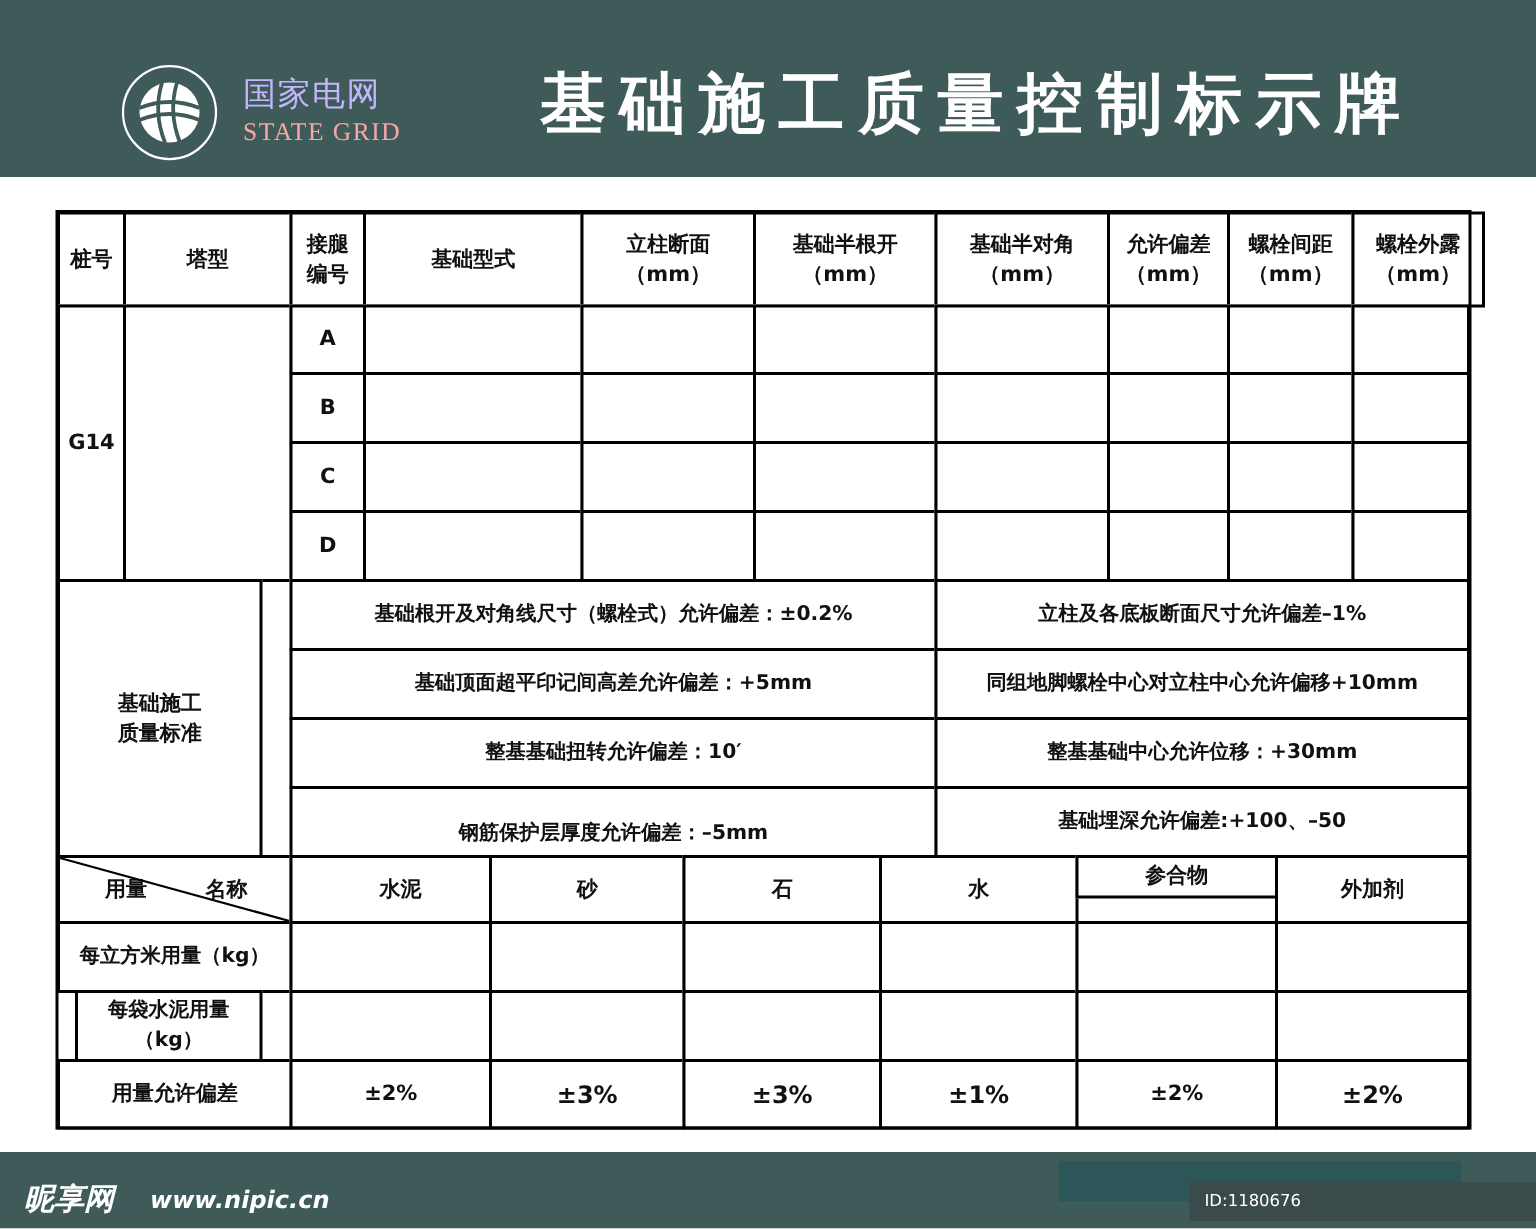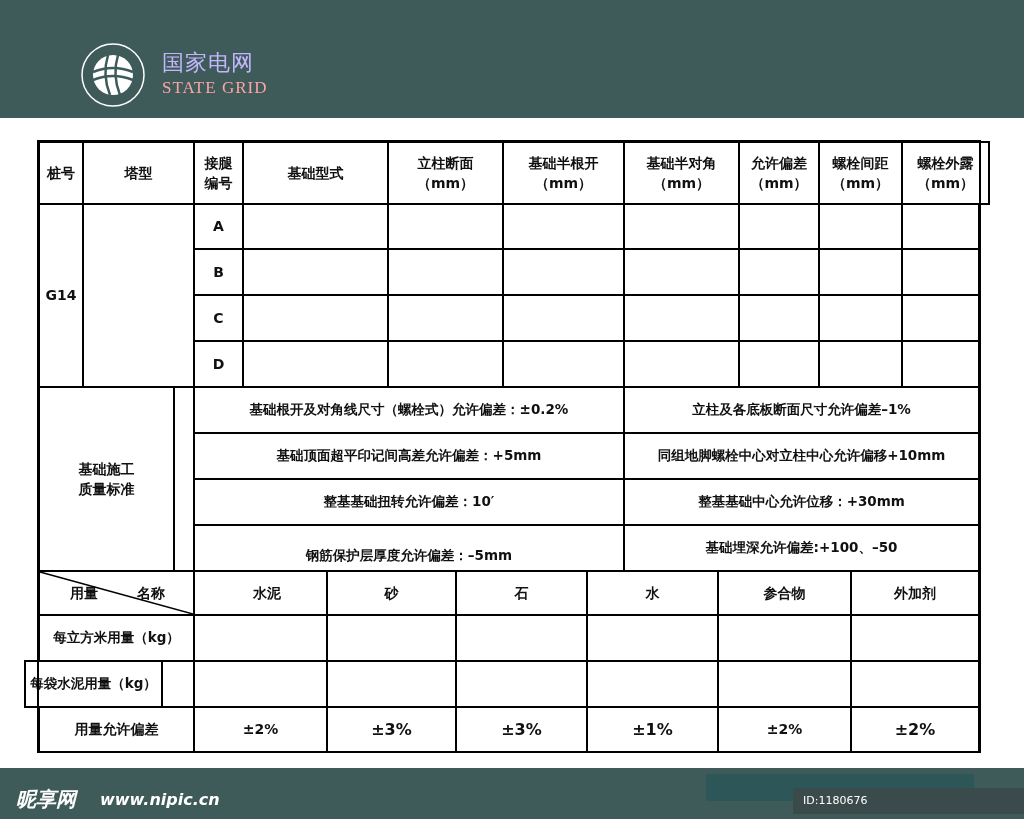--- a/index.html
+++ b/index.html
@@ -31,20 +31,21 @@
   <svg class="logo" viewBox="0 0 66 66">
     <circle cx="33" cy="33" r="31" fill="none" stroke="#fff" stroke-width="1.5"></circle>
     <circle cx="33" cy="33" r="20" fill="#fff"></circle>
     <path d="M13 30 Q33 22 53 30" stroke="#3e5b5a" stroke-width="2.5" fill="none"></path>
     <path d="M13 38 Q33 30 53 38" stroke="#3e5b5a" stroke-width="2.5" fill="none"></path>
     <path d="M28 13 Q22 33 30 53" stroke="#3e5b5a" stroke-width="2.5" fill="none"></path>
     <path d="M38 13 Q32 33 40 53" stroke="#3e5b5a" stroke-width="2.5" fill="none"></path>
   </svg>
   <div class="logo-cn">国家电网</div>
   <div class="logo-en">STATE GRID</div>
+  <div class="title">基础施工质量控制标示牌</div>
 </div>
 
 <div class="c" style="left:38px;top:141px;width:46px;height:64px;">桩号</div>
 <div class="c" style="left:82px;top:141px;width:113px;height:64px;">塔型</div>
 <div class="c" style="left:193px;top:141px;width:51px;height:64px;white-space:pre-line;">接腿
 编号</div>
 <div class="c" style="left:242px;top:141px;width:147px;height:64px;">基础型式</div>
 <div class="c" style="left:387px;top:141px;width:117px;height:64px;white-space:pre-line;">立柱断面
 （mm）</div>
 <div class="c" style="left:502px;top:141px;width:123px;height:64px;white-space:pre-line;">基础半根开
@@ -117,35 +118,35 @@
   <span>用量</span>
   <span>名称</span>
 </div>
 <svg class="diag" viewBox="0 0 155 44" preserveAspectRatio="none">
   <line x1="2" y1="2" x2="155" y2="44" stroke="#000" stroke-width="1.5"></line>
 </svg>
 <div class="c" style="left:193px;top:570px;width:135px;height:46px;padding-left:13px;">水泥</div>
 <div class="c" style="left:326px;top:570px;width:131px;height:46px;">砂</div>
 <div class="c" style="left:455px;top:570px;width:133px;height:46px;">石</div>
 <div class="c" style="left:586px;top:570px;width:133px;height:46px;">水</div>
-<div class="c" style="left:717px;top:570px;width:135px;height:46px;">参合物</div>
+<div class="c" style="left:717px;top:570px;width:135px;height:29px;">参合物</div>
 <div class="c" style="left:850px;top:570px;width:130px;height:46px;">外加剂</div>
 
 <div>
   <div class="c sm" style="left:38px;top:614px;width:157px;height:48px;">每立方米用量（kg）</div>
   <div class="c" style="left:193px;top:614px;width:135px;height:48px;"></div>
   <div class="c" style="left:326px;top:614px;width:131px;height:48px;"></div>
   <div class="c" style="left:455px;top:614px;width:133px;height:48px;"></div>
   <div class="c" style="left:586px;top:614px;width:133px;height:48px;"></div>
   <div class="c" style="left:717px;top:614px;width:135px;height:48px;"></div>
   <div class="c" style="left:850px;top:614px;width:130px;height:48px;"></div>
 </div>
 
 <div>
-  <div class="c sm" style="left:24px;top:660px;width:139px;height:48px;">每袋水泥用量（kg）</div>
+  <div class="c sm" style="left:50px;top:660px;width:125px;height:48px;">每袋水泥用量（kg）</div>
   <div class="c" style="left:193px;top:660px;width:135px;height:48px;"></div>
   <div class="c" style="left:326px;top:660px;width:131px;height:48px;"></div>
   <div class="c" style="left:455px;top:660px;width:133px;height:48px;"></div>
   <div class="c" style="left:586px;top:660px;width:133px;height:48px;"></div>
   <div class="c" style="left:717px;top:660px;width:135px;height:48px;"></div>
   <div class="c" style="left:850px;top:660px;width:130px;height:48px;"></div>
 </div>
 
 <div>
   <div class="c" style="left:38px;top:706px;width:157px;height:47px;">用量允许偏差</div>

